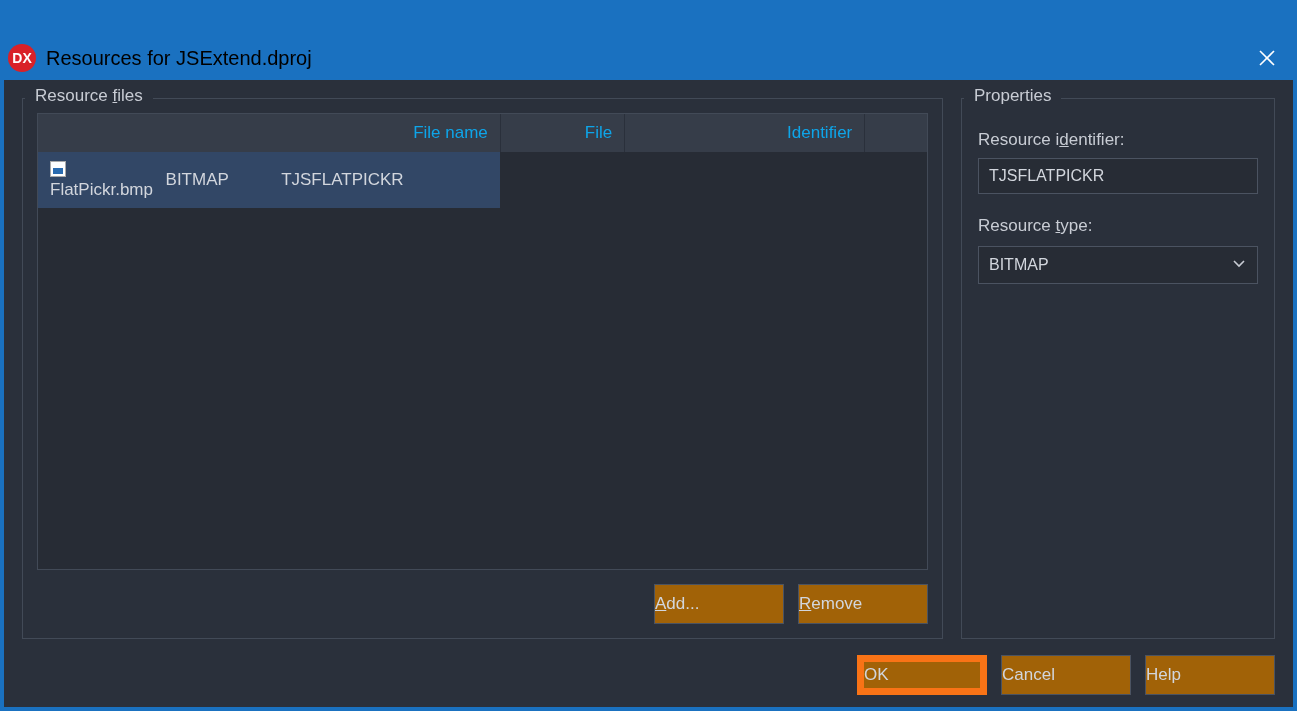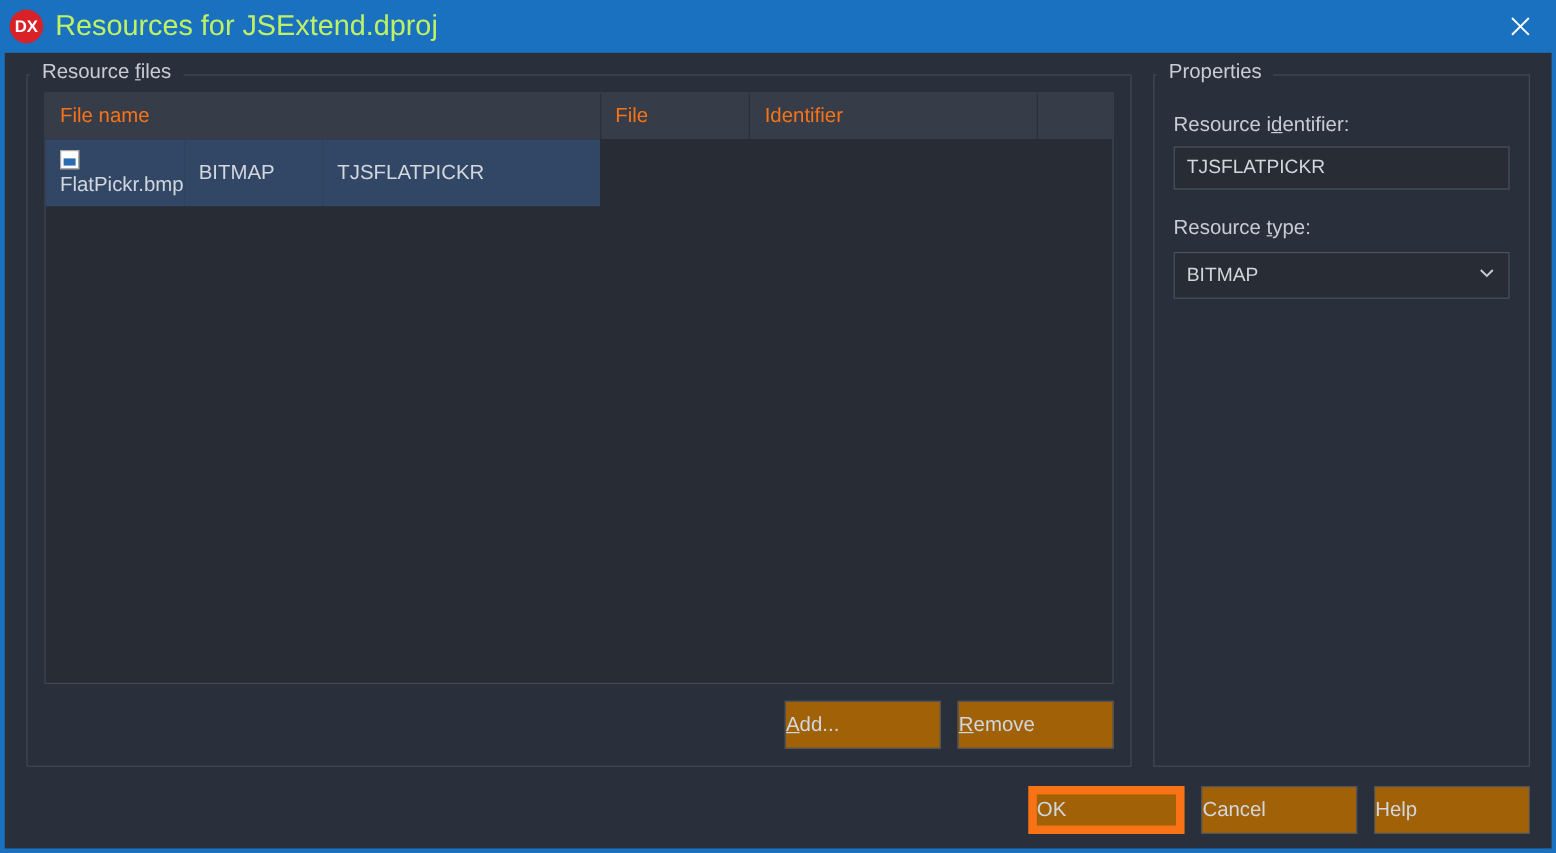--- a/index.html
+++ b/index.html
@@ -12,38 +12,39 @@
     display: flex;
     flex-direction: column;
   }
   
   .titlebar {
     height: 44px;
     background: #1a71c0;
     display: flex;
     align-items: center;
     padding: 0 8px 0 8px;
+    margin-top: 36px;
   }
   .titlebar .logo {
     width: 28px;
     height: 28px;
     border-radius: 50%;
     background: #d92128;
     color: #fff;
     font-weight: bold;
     font-size: 14px;
     display: inline-flex;
     align-items: center;
     justify-content: center;
     margin-right: 10px;
     letter-spacing: 0;
   }
   .titlebar .title {
-    color: #bef264;
-    font-size: 24px;
+    color: #000000;
+    font-size: 20px;
     flex: 1;
   }
   .titlebar .close {
     width: 44px;
     height: 44px;
     display: flex;
     align-items: center;
     justify-content: center;
     cursor: pointer;
   }
@@ -97,22 +98,22 @@
     background: #272c35;
   }
   
   table {
     border-collapse: collapse;
     width: 100%;
     table-layout: fixed;
   }
   thead th {
     background: #363d49;
-    color: #f97316;
-    text-align: left;
+    color: #0ea5e9;
+    text-align: right;
     padding: 9px 12px;
     font-weight: normal;
     font-size: 17px;
     border-right: 1px solid #2a303b;
   }
   thead th:last-child { border-right: none; }
   
   tbody { display: block; flex: 1; overflow: auto; }
   tbody tr { display: table; width: 100%; table-layout: fixed; }
   

